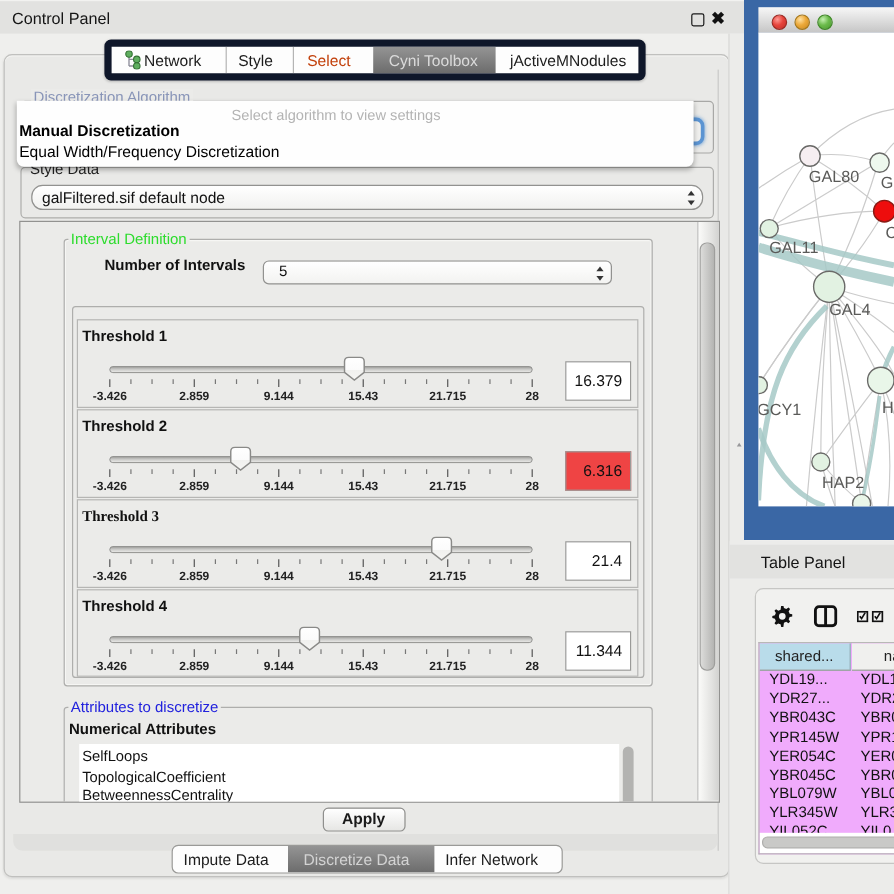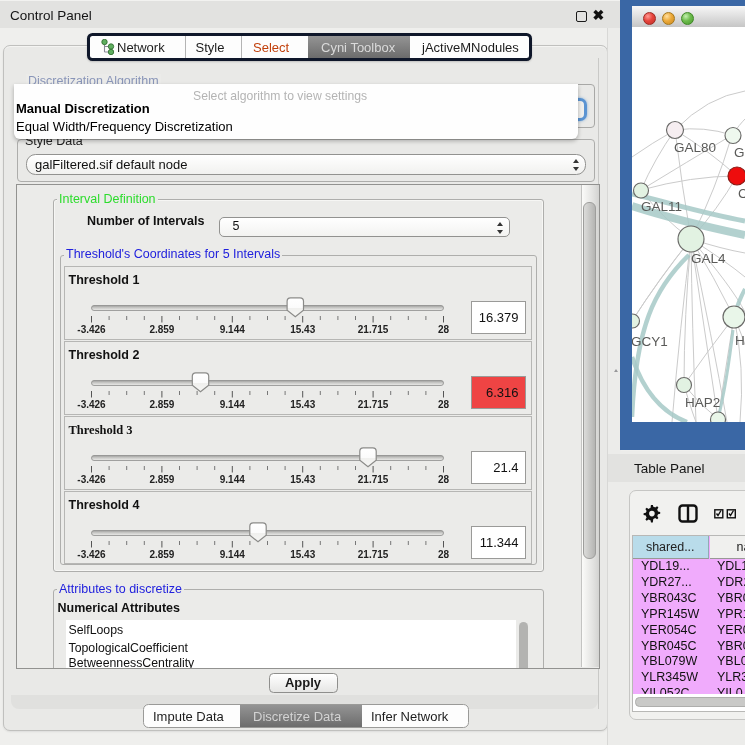--- a/index.html
+++ b/index.html
@@ -15,21 +15,21 @@
 
 <div class="abs" style="left:0;top:0;width:745px;height:28px;background:#e2e2e0;"></div>
 <div class="abs" style="left:0;top:0;width:745px;height:1px;background:#f2f2f0;"></div>
 <div class="abs" style="left:10px;top:8px;font-size:13.5px;color:#151515;">Control Panel</div>
 
 <div class="abs" style="left:576px;top:11px;width:9px;height:9px;border:1.6px solid #1a1a1a;border-radius:2px;"></div>
 <div class="abs" style="left:592.5px;top:6.5px;font-size:14px;font-weight:bold;color:#111;">✖</div>
 
 <div class="abs" style="left:3px;top:45px;width:603px;height:684px;background:#e9e9e7;border:1px solid #c0c0be;border-radius:7px;box-shadow:inset 0 1px 0 #f4f4f2, 0 1px 2px rgba(0,0,0,0.08);"></div>
 
-<div class="abs" style="left:87px;top:33px;width:439px;height:22px;background:#fdfdfd;border:3px solid #0f172a;border-radius:5.5px;overflow:hidden;box-shadow:0 1px 2px rgba(0,0,0,0.18);">
+<div class="abs" style="left:87px;top:33px;width:439px;height:22px;background:#fdfdfd;border:6px solid #0f172a;border-radius:5.5px;overflow:hidden;box-shadow:0 1px 2px rgba(0,0,0,0.18);">
   <div class="abs" style="left:218px;top:0;width:101.5px;height:22px;background:linear-gradient(#949494,#6c6c6c);"></div>
   <div class="abs" style="left:94.5px;top:0;width:1px;height:22px;background:#b4b4b4;"></div>
   <div class="abs" style="left:150.5px;top:0;width:1px;height:22px;background:#b4b4b4;"></div>
   <div class="abs" style="left:27px;top:4px;font-size:13px;color:#1c1c1c;">Network</div>
   <div class="abs" style="left:105.5px;top:4px;font-size:13px;color:#1c1c1c;">Style</div>
   <div class="abs" style="left:163px;top:4px;font-size:13px;color:#c2410c;">Select</div>
   <div class="abs" style="left:231px;top:4px;font-size:13px;color:#dadada;">Cyni Toolbox</div>
   <div class="abs" style="left:332px;top:4px;font-size:13px;color:#1c1c1c;">jActiveMNodules</div>
 
   <svg class="abs" style="left:11px;top:3px;" width="14" height="16" viewBox="0 0 14 16">
@@ -79,21 +79,20 @@
 
   <div class="abs" style="left:35.5px;top:14px;width:489px;height:371px;border:1px solid #aeaeac;border-radius:3px;box-shadow:inset 0 0 0 1px #f6f6f4;"></div>
   <div class="abs grplabel green" style="left:40px;top:8px;text-align:right;">Interval Definition</div>
   <div class="abs" style="left:70px;top:29.5px;font-size:12.5px;font-weight:bold;color:#111;">Number of Intervals</div>
   <div class="abs" style="left:201.5px;top:32px;width:291.5px;height:20px;background:linear-gradient(#ffffff,#f3f3f1);border:1px solid #929290;border-radius:5px;box-sizing:border-box;"></div>
   <div class="abs" style="left:215.5px;top:34.5px;font-size:12.5px;color:#111;">5</div>
   <div class="abs" style="left:480px;top:37px;width:0;height:0;border-left:3.5px solid transparent;border-right:3.5px solid transparent;border-bottom:4.5px solid #333;"></div>
   <div class="abs" style="left:480px;top:45px;width:0;height:0;border-left:3.5px solid transparent;border-right:3.5px solid transparent;border-top:4.5px solid #333;"></div>
 
   <div class="abs" style="left:43px;top:70px;width:475px;height:308px;border:1px solid #aeaeac;border-radius:3px;"></div>
-  <div class="abs grplabel blue" style="left:47px;top:63px;">Threshold's Coordinates for 5 Intervals</div>
 
   <div class="abs" style="left:47px;top:81px;width:466px;height:72.5px;border:1px solid #b6b6b4;background:#ebebe9;"></div>
   <div class="abs" style="left:51.5px;top:88px;font-size:12.5px;font-weight:bold;color:#111;">Threshold 1</div>
   <svg class="abs" style="left:47px;top:81px;" width="466" height="72.5" viewBox="0 0 466 72.5">
     <rect x="27.5" y="39.5" width="352" height="5" rx="2.5" fill="url(#trk)" stroke="#8d8d8b" stroke-width="0.8"></rect>
     <path d="M27.5,50 V56.5 M97.9,50 V56.5 M168.3,50 V56.5 M238.7,50 V56.5 M309.1,50 V56.5 M379.5,50 V56.5" stroke="#555" stroke-width="1"></path>
     <path d="M45.1,50 V54 M62.7,50 V54 M80.3,50 V54 M115.5,50 V54 M133.1,50 V54 M150.7,50 V54 M185.9,50 V54 M203.5,50 V54 M221.1,50 V54 M256.3,50 V54 M273.9,50 V54 M291.5,50 V54 M326.7,50 V54 M344.3,50 V54 M361.9,50 V54" stroke="#777" stroke-width="1"></path>
     <text x="27.5" y="67" font-size="10" font-weight="bold" fill="#222" text-anchor="middle" font-family="Liberation Sans, sans-serif">-3.426</text>
       <text x="97.9" y="67" font-size="10" font-weight="bold" fill="#222" text-anchor="middle" font-family="Liberation Sans, sans-serif">2.859</text>
       <text x="168.3" y="67" font-size="10" font-weight="bold" fill="#222" text-anchor="middle" font-family="Liberation Sans, sans-serif">9.144</text>

